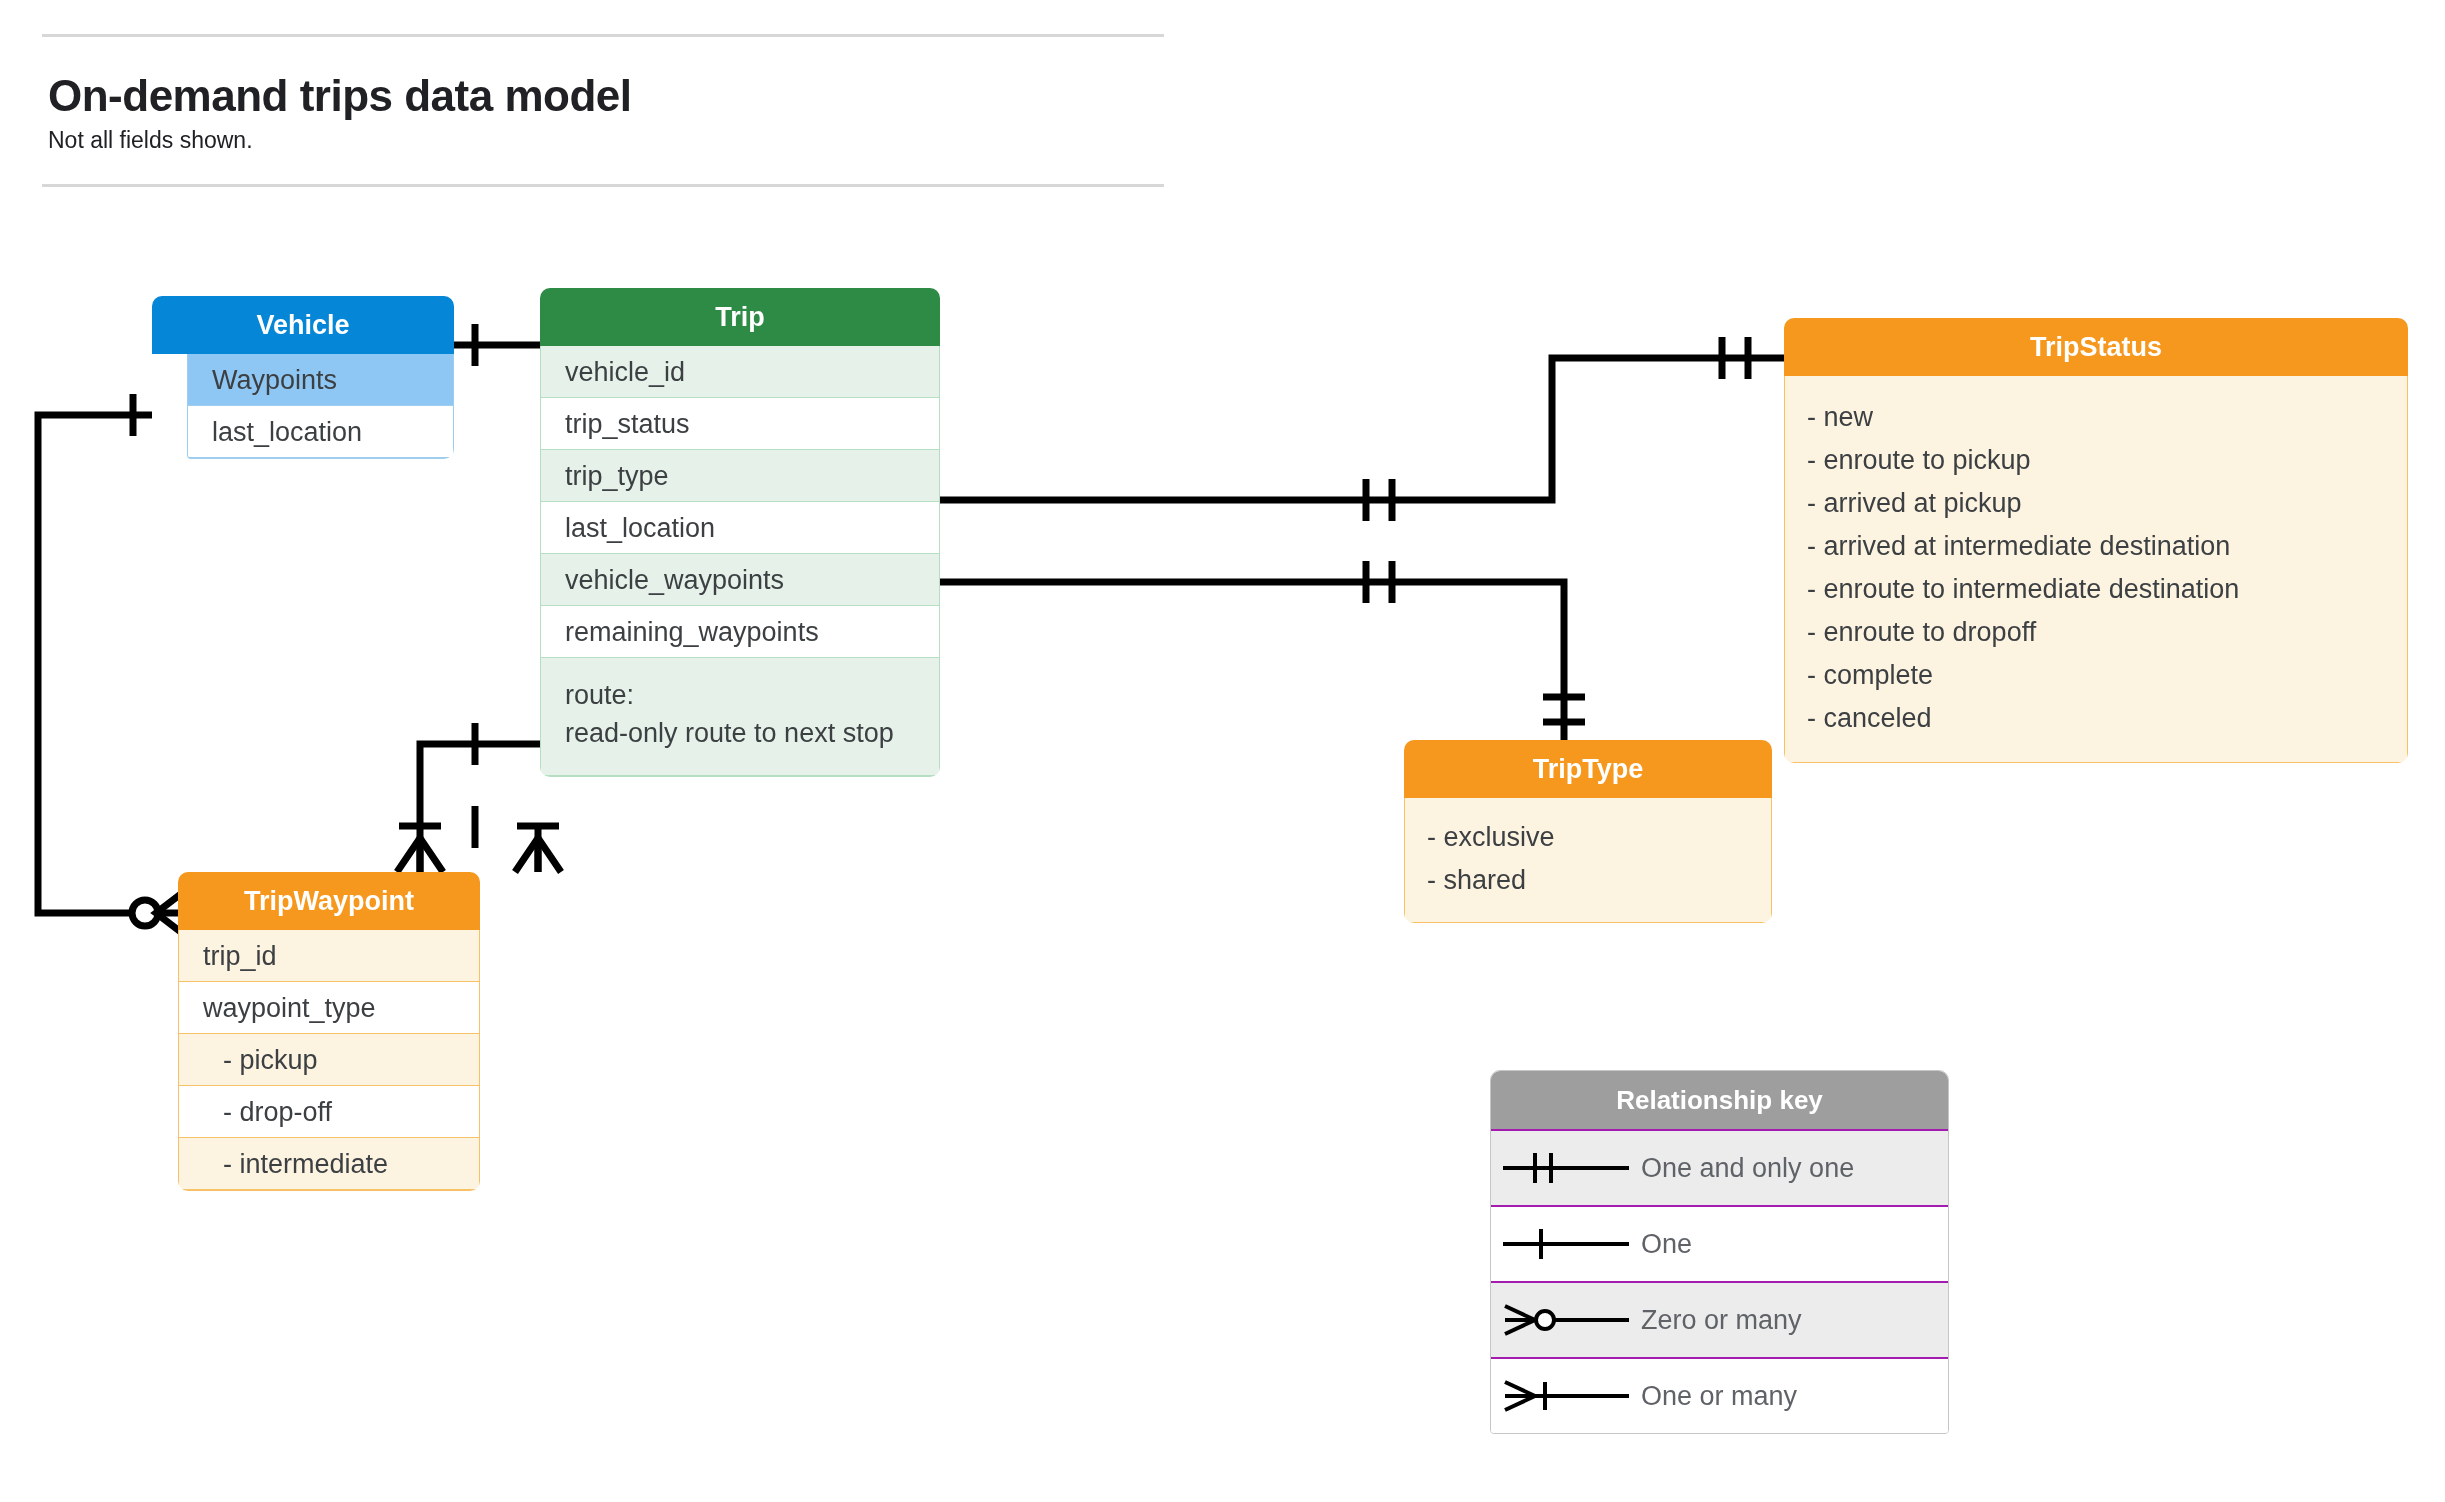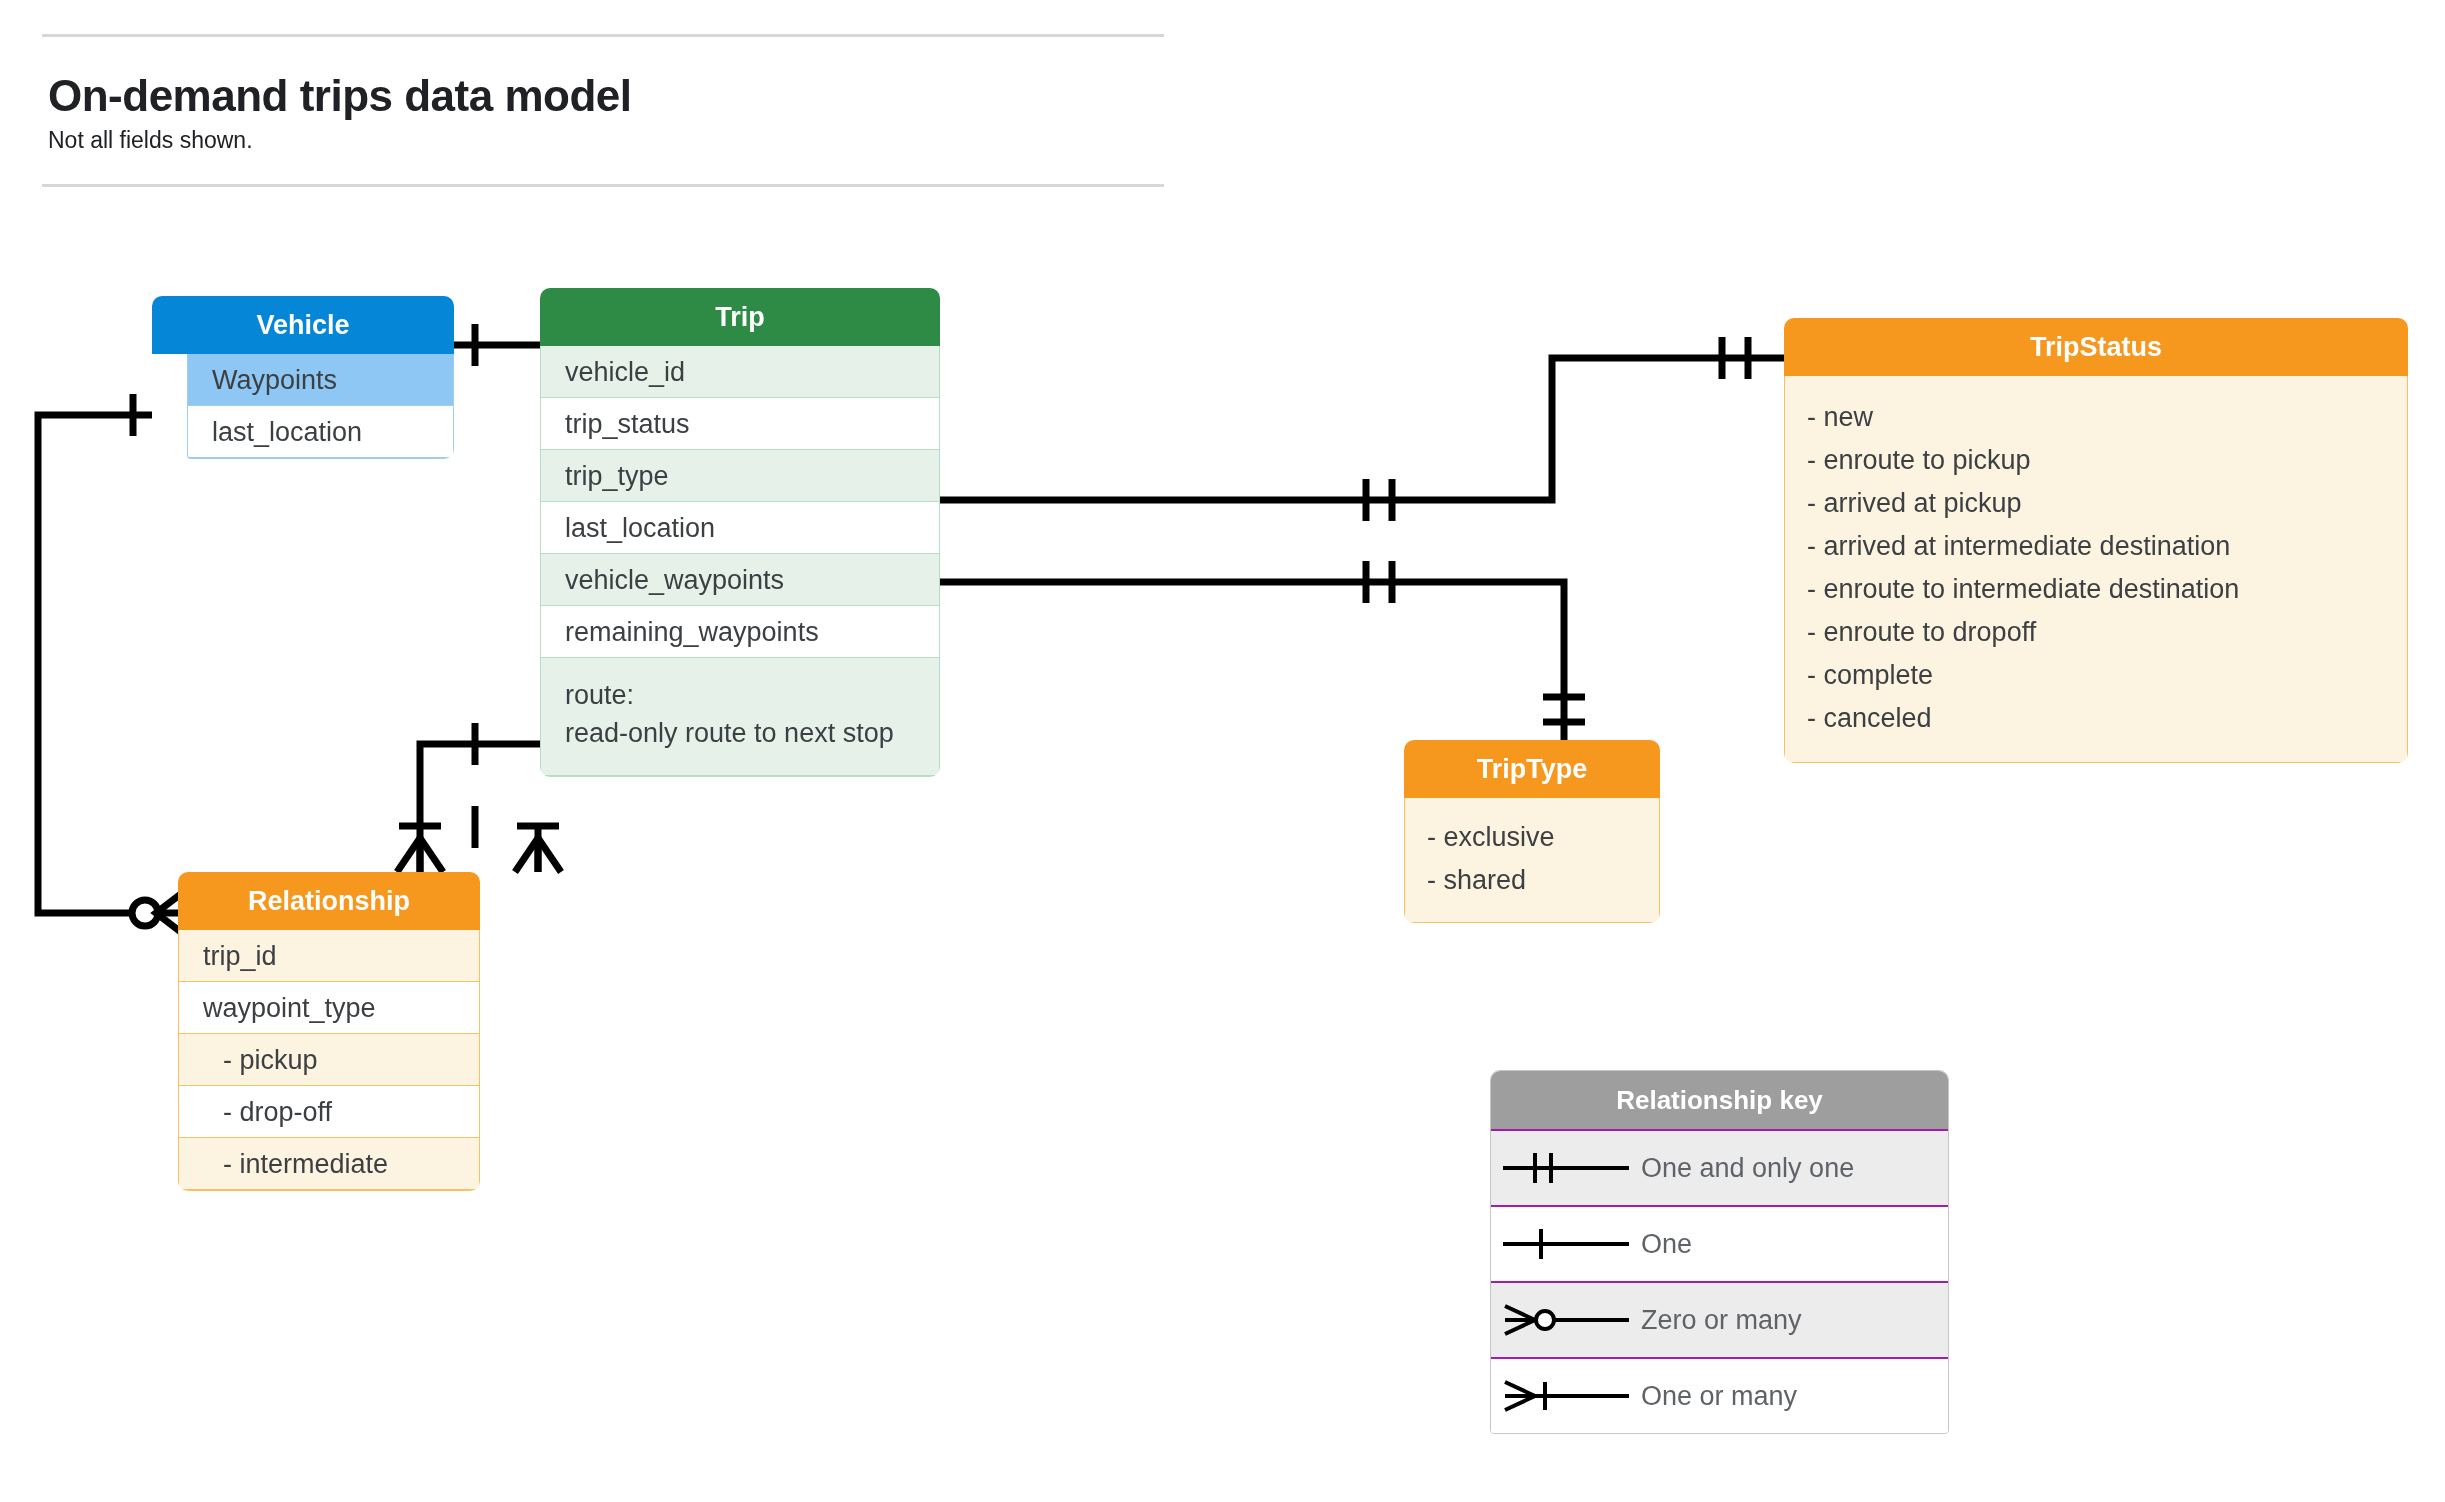--- a/index.html
+++ b/index.html
@@ -56,21 +56,21 @@
 
   
   #tripstatus{left:1784px;top:318px;width:624px;}
   #tripstatus .ehead{background:#f6981e;}
   #tripstatus .ebody{border:1px solid #f8c166;border-top:none;
                      background:#fdf3e1;border-radius:0 0 4px 4px;
                      padding:20px 0 22px 0;}
   #tripstatus .litem{font-size:27px;padding:6px 0 6px 22px;}
 
   
-  #triptype{left:1404px;top:740px;width:256px;}
+  #triptype{left:1404px;top:740px;width:368px;}
   #triptype .ehead{background:#f6981e;}
   #triptype .ebody{border:1px solid #f8c166;border-top:none;
                    background:#fdf3e1;border-radius:0 0 4px 4px;
                    padding:18px 0 20px 0;}
   #triptype .litem{font-size:27px;padding:6px 0 6px 22px;}
 
   
   #legend{position:absolute;left:1490px;top:1070px;width:459px;
           border-radius:10px 10px 4px 4px;overflow:hidden;
           border:1px solid #c6c6c6;box-sizing:border-box;}
@@ -155,21 +155,21 @@
     <div class="erow alt">vehicle_waypoints</div>
     <div class="erow">remaining_waypoints</div>
     <div class="erow alt tall">
       <div>route:</div>
       <div>read-only route to next stop</div>
     </div>
   </div>
 </div>
 
 <div class="entity" id="tripwaypoint">
-  <div class="ehead">Relationship</div>
+  <div class="ehead">TripWaypoint</div>
   <div class="ebody">
     <div class="erow alt">trip_id</div>
     <div class="erow">waypoint_type</div>
     <div class="erow alt indent">-  pickup</div>
     <div class="erow indent">-  drop-off</div>
     <div class="erow alt indent">-  intermediate</div>
   </div>
 </div>
 
 <div class="entity" id="tripstatus">

